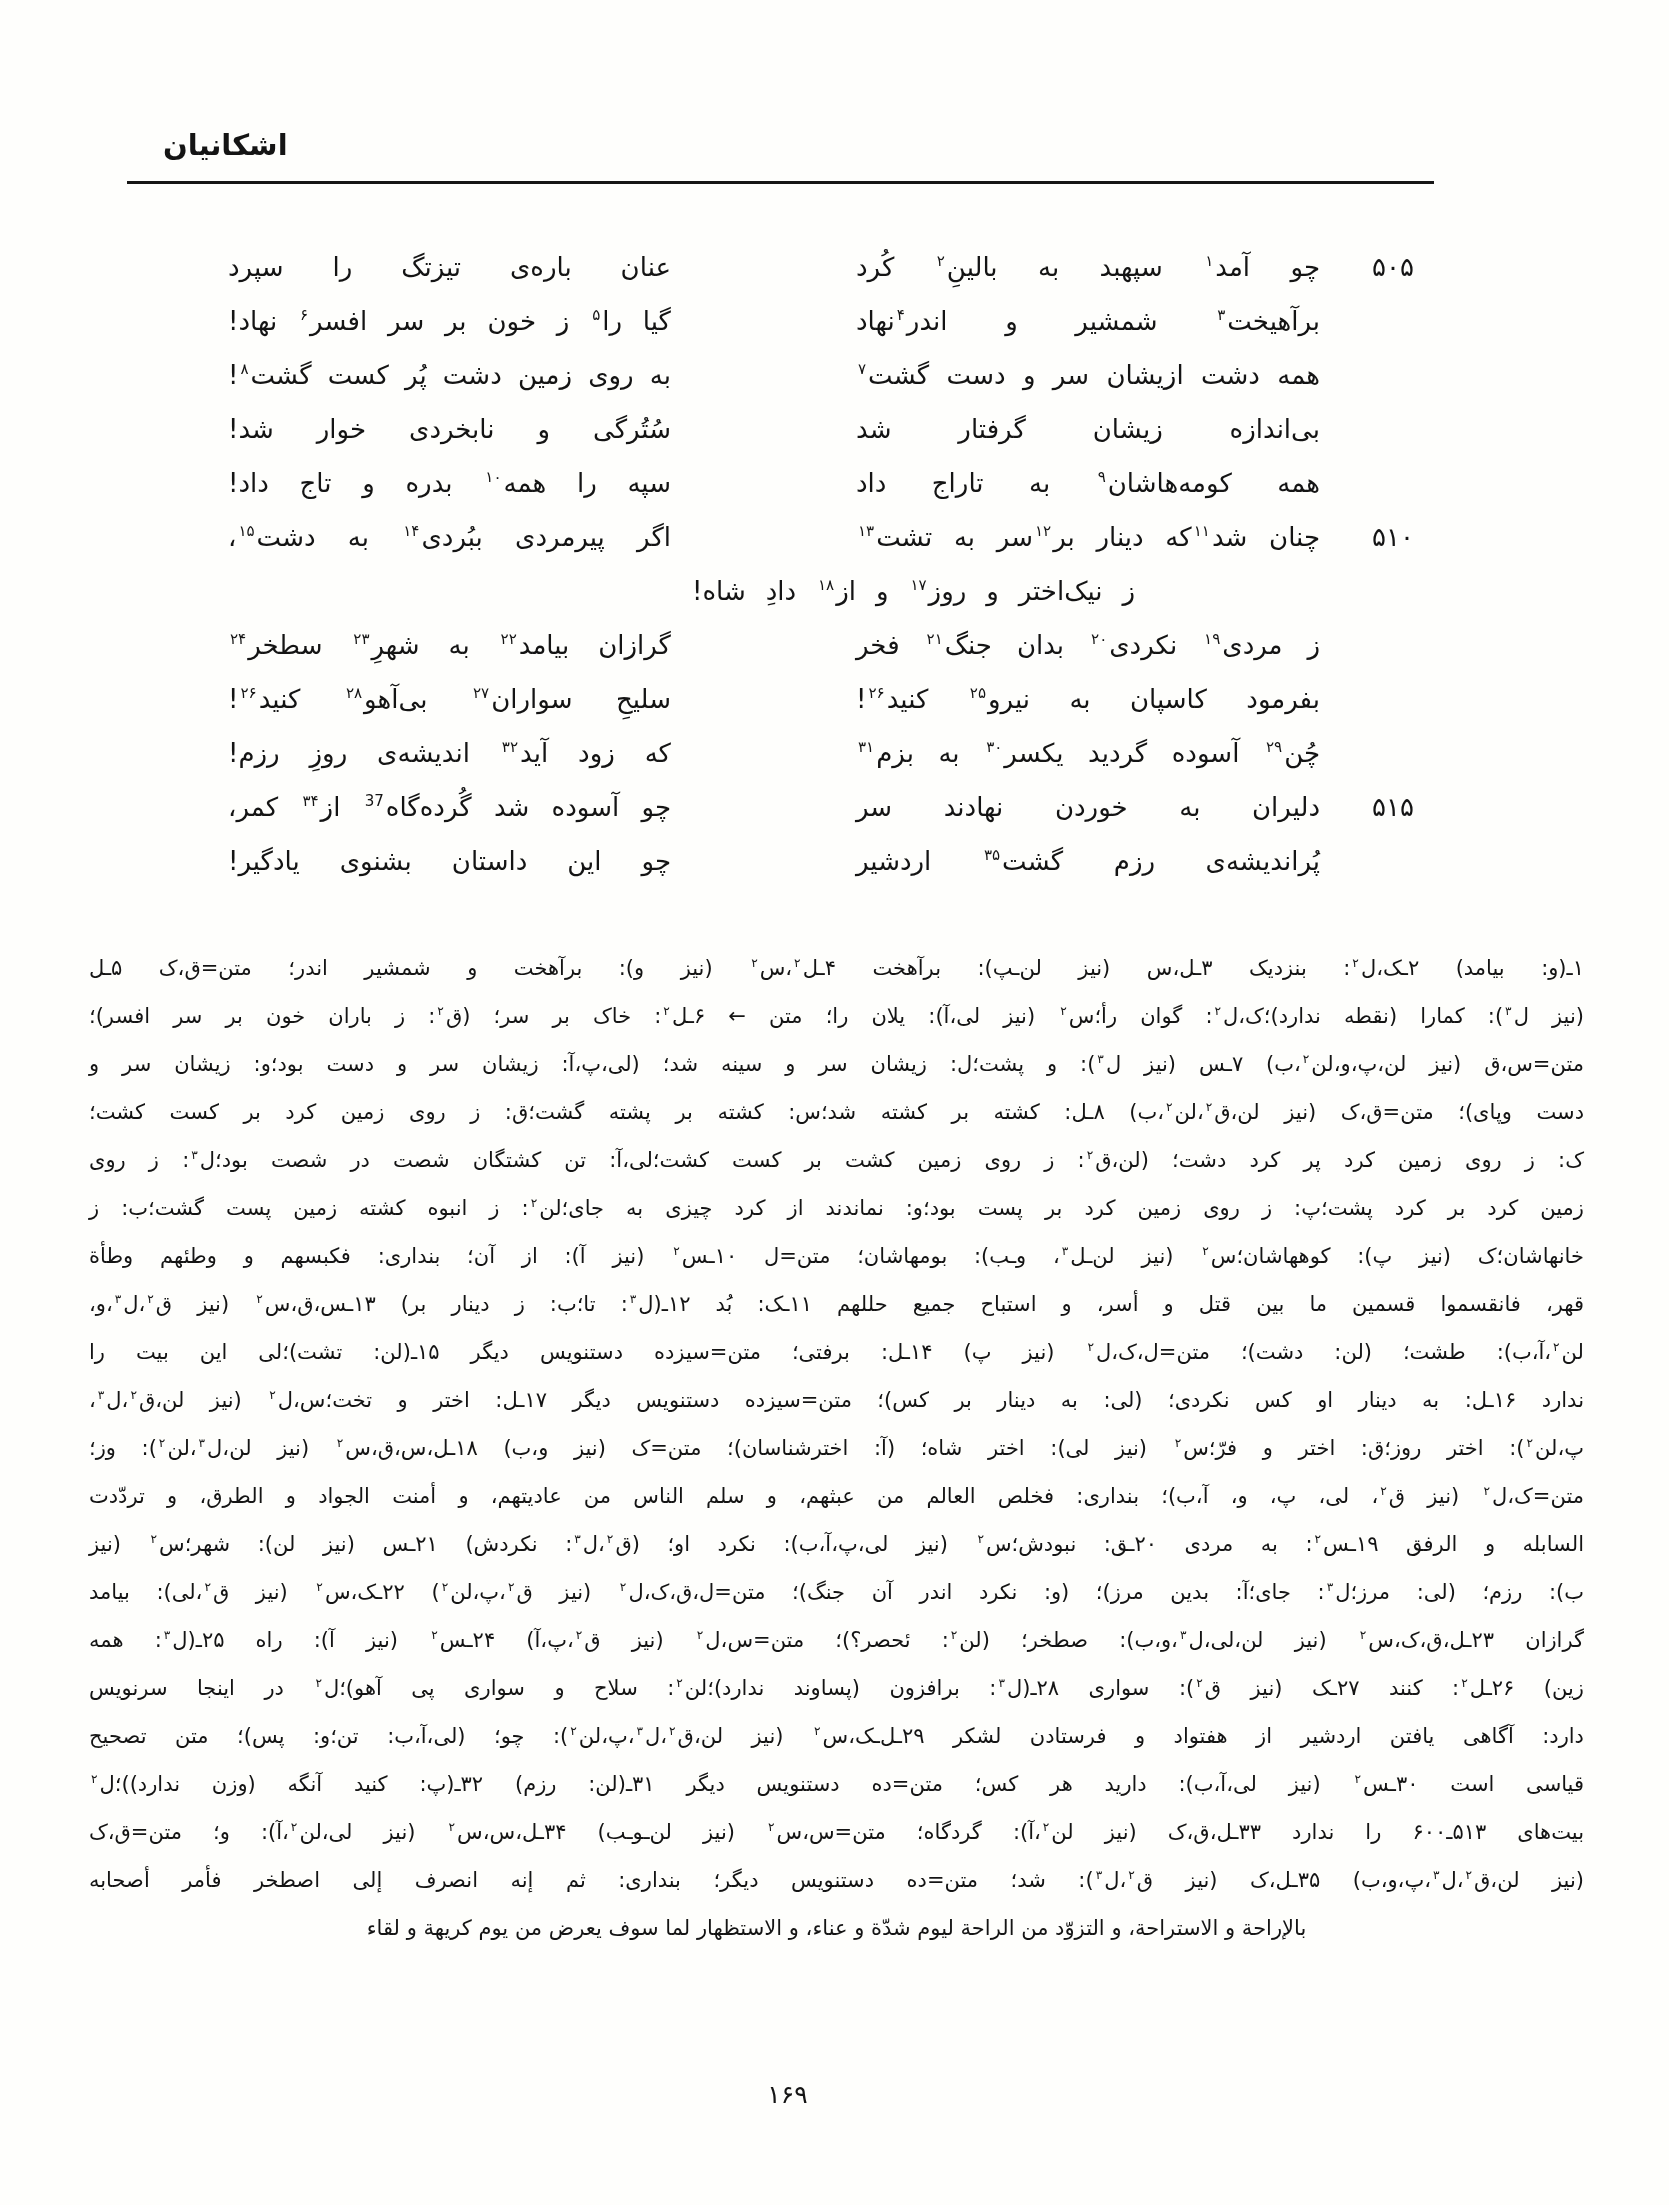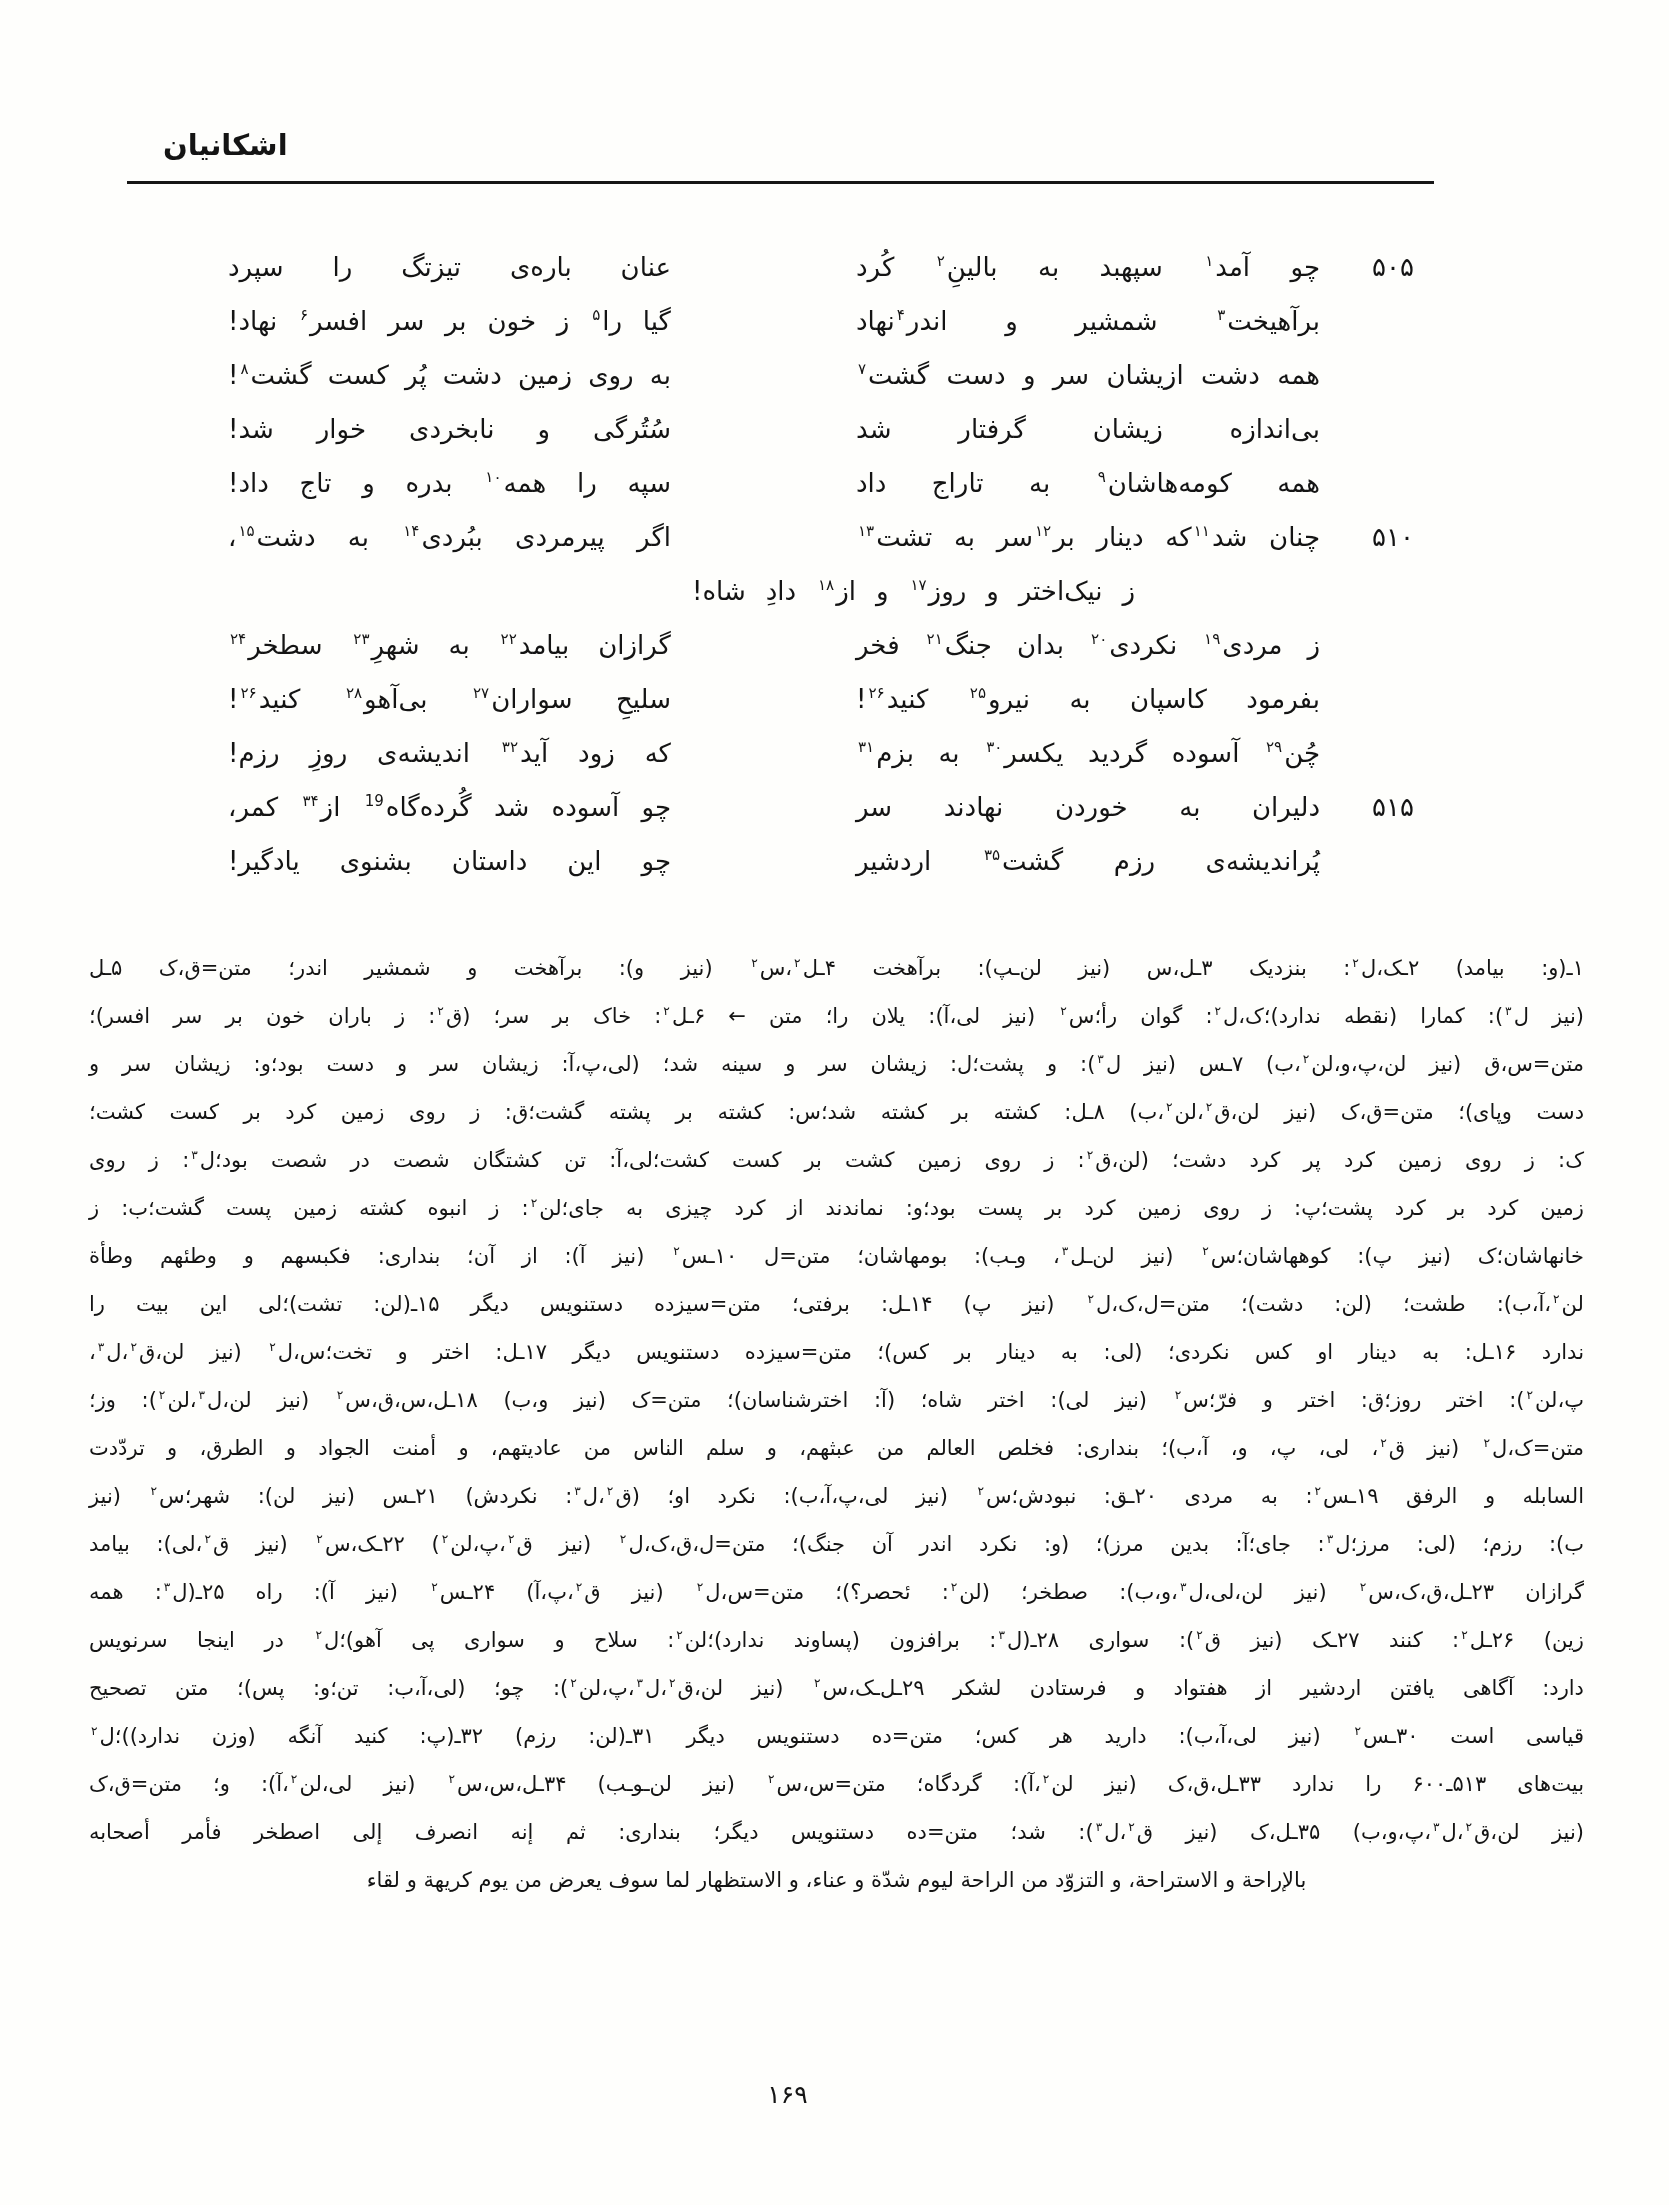--- a/index.html
+++ b/index.html
@@ -130,21 +130,21 @@
         <div class="verse-num"></div>
       </div>
       <div class="verse-row">
         <div class="hemi hemi-left">که زود آید<sup class="fn">۳۲</sup> اندیشه‌ی روزِ رزم!</div>
         <div class="hgap1"></div>
         <div class="hemi hemi-right">چُن<sup class="fn">۲۹</sup> آسوده گردید یکسر<sup class="fn">۳۰</sup> به بزم<sup class="fn">۳۱</sup></div>
         <div class="hgap2"></div>
         <div class="verse-num"></div>
       </div>
       <div class="verse-row">
-        <div class="hemi hemi-left">چو آسوده شد گُرده‌گاه<sup class="fn">19</sup> از<sup class="fn">۳۴</sup> کمر،</div>
+        <div class="hemi hemi-left">چو آسوده شد گُرده‌گاه<sup class="fn">37</sup> از<sup class="fn">۳۴</sup> کمر،</div>
         <div class="hgap1"></div>
         <div class="hemi hemi-right">دلیران به خوردن نهادند سر</div>
         <div class="hgap2"></div>
         <div class="verse-num">۵۱۵</div>
       </div>
       <div class="verse-row">
         <div class="hemi hemi-left">چو این داستان بشنوی یادگیر!</div>
         <div class="hgap1"></div>
         <div class="hemi hemi-right">پُراندیشه‌ی رزم گشت<sup class="fn">۳۵</sup> اردشیر</div>
         <div class="hgap2"></div>
@@ -153,20 +153,21 @@
     </div>
 
   <div class="apparatus" id="apparatus">
       <div class="app-line">۱ـ(و: بیامد) ۲ـک،ل<sup class="fn">۲</sup>: بنزدیک ۳ـل،س (نیز لن‌ـپ): برآهخت ۴ـل<sup class="fn">۲</sup>،س<sup class="fn">۲</sup> (نیز و): برآهخت و شمشیر اندر؛ متن=ق،ک ۵ـل</div>
       <div class="app-line">(نیز ل<sup class="fn">۳</sup>): کمارا (نقطه ندارد)؛ک،ل<sup class="fn">۲</sup>: گوان رأ؛س<sup class="fn">۲</sup> (نیز لی،آ): یلان را؛ متن ← ۶ـل<sup class="fn">۲</sup>: خاک بر سر؛ (ق<sup class="fn">۲</sup>: ز باران خون بر سر افسر)؛</div>
       <div class="app-line">متن=س،ق (نیز لن،پ،و،لن<sup class="fn">۲</sup>،ب) ۷ـس (نیز ل<sup class="fn">۳</sup>): و پشت؛ل: زیشان سر و سینه شد؛ (لی،پ،آ: زیشان سر و دست بود؛و: زیشان سر و</div>
       <div class="app-line">دست وپای)؛ متن=ق،ک (نیز لن،ق<sup class="fn">۲</sup>،لن<sup class="fn">۲</sup>،ب) ۸ـل: کشته بر کشته شد؛س: کشته بر پشته گشت؛ق: ز روی زمین کرد بر کست کشت؛</div>
       <div class="app-line">ک: ز روی زمین کرد پر کرد دشت؛ (لن،ق<sup class="fn">۲</sup>: ز روی زمین کشت بر کست کشت؛لی،آ: تن کشتگان شصت در شصت بود؛ل<sup class="fn">۳</sup>: ز روی</div>
       <div class="app-line">زمین کرد بر کرد پشت؛پ: ز روی زمین کرد بر پست بود؛و: نماندند از کرد چیزی به جای؛لن<sup class="fn">۲</sup>: ز انبوه کشته زمین پست گشت؛ب: ز</div>
       <div class="app-line">خانهاشان؛ک (نیز پ): کوههاشان؛س<sup class="fn">۲</sup> (نیز لن‌ـل<sup class="fn">۳</sup>، وـب): بومهاشان؛ متن=ل ۱۰ـس<sup class="fn">۲</sup> (نیز آ): از آن؛ بنداری: فکبسهم و وطئهم وطأة</div>
+      <div class="app-line">قهر، فانقسموا قسمین ما بین قتل و أسر، و استباح جمیع حللهم ۱۱ـک: بُد ۱۲ـ(ل<sup class="fn">۳</sup>: تا؛ب: ز دینار بر) ۱۳ـس،ق،س<sup class="fn">۲</sup> (نیز ق<sup class="fn">۲</sup>،ل<sup class="fn">۳</sup>،و،</div>
       <div class="app-line">لن<sup class="fn">۲</sup>،آ،ب): طشت؛ (لن: دشت)؛ متن=ل،ک،ل<sup class="fn">۲</sup> (نیز پ) ۱۴ـل: برفتی؛ متن=سیزده دستنویس دیگر ۱۵ـ(لن: تشت)؛لی این بیت را</div>
       <div class="app-line">ندارد ۱۶ـل: به دینار او کس نکردی؛ (لی: به دینار بر کس)؛ متن=سیزده دستنویس دیگر ۱۷ـل: اختر و تخت؛س،ل<sup class="fn">۲</sup> (نیز لن،ق<sup class="fn">۲</sup>،ل<sup class="fn">۳</sup>،</div>
       <div class="app-line">پ،لن<sup class="fn">۲</sup>): اختر روز؛ق: اختر و فرّ؛س<sup class="fn">۲</sup> (نیز لی): اختر شاه؛ (آ: اخترشناسان)؛ متن=ک (نیز و،ب) ۱۸ـل،س،ق،س<sup class="fn">۲</sup> (نیز لن،ل<sup class="fn">۳</sup>،لن<sup class="fn">۲</sup>): وز؛</div>
       <div class="app-line">متن=ک،ل<sup class="fn">۲</sup> (نیز ق<sup class="fn">۲</sup>، لی، پ، و، آ،ب)؛ بنداری: فخلص العالم من عبثهم، و سلم الناس من عادیتهم، و أمنت الجواد و الطرق، و تردّدت</div>
       <div class="app-line">السابله و الرفق ۱۹ـس<sup class="fn">۲</sup>: به مردی ۲۰ـق: نبودش؛س<sup class="fn">۲</sup> (نیز لی،پ،آ،ب): نکرد او؛ (ق<sup class="fn">۲</sup>،ل<sup class="fn">۳</sup>: نکردش) ۲۱ـس (نیز لن): شهر؛س<sup class="fn">۲</sup> (نیز</div>
       <div class="app-line">ب): رزم؛ (لی: مرز؛ل<sup class="fn">۳</sup>: جای؛آ: بدین مرز)؛ (و: نکرد اندر آن جنگ)؛ متن=ل،ق،ک،ل<sup class="fn">۲</sup> (نیز ق<sup class="fn">۲</sup>،پ،لن<sup class="fn">۲</sup>) ۲۲ـک،س<sup class="fn">۲</sup> (نیز ق<sup class="fn">۲</sup>،لی): بیامد</div>
       <div class="app-line">گرازان ۲۳ـل،ق،ک،س<sup class="fn">۲</sup> (نیز لن،لی،ل<sup class="fn">۳</sup>،و،ب): صطخر؛ (لن<sup class="fn">۲</sup>: ئحصر؟)؛ متن=س،ل<sup class="fn">۲</sup> (نیز ق<sup class="fn">۲</sup>،پ،آ) ۲۴ـس<sup class="fn">۲</sup> (نیز آ): راه ۲۵ـ(ل<sup class="fn">۳</sup>: همه</div>
       <div class="app-line">زین) ۲۶ـل<sup class="fn">۲</sup>: کنند ۲۷ـک (نیز ق<sup class="fn">۲</sup>): سواری ۲۸ـ(ل<sup class="fn">۳</sup>: برافزون (پساوند ندارد)؛لن<sup class="fn">۲</sup>: سلاح و سواری پی آهو)؛ل<sup class="fn">۲</sup> در اینجا سرنویس</div>
       <div class="app-line">دارد: آگاهی یافتن اردشیر از هفتواد و فرستادن لشکر ۲۹ـل‌ـک،س<sup class="fn">۲</sup> (نیز لن،ق<sup class="fn">۲</sup>،ل<sup class="fn">۳</sup>،پ،لن<sup class="fn">۲</sup>): چو؛ (لی،آ،ب: تن؛و: پس)؛ متن تصحیح</div>
       <div class="app-line">قیاسی است ۳۰ـس<sup class="fn">۲</sup> (نیز لی،آ،ب): دارید هر کس؛ متن=ده دستنویس دیگر ۳۱ـ(لن: رزم) ۳۲ـ(پ: کنید آنگه (وزن ندارد))؛ل<sup class="fn">۲</sup></div>

